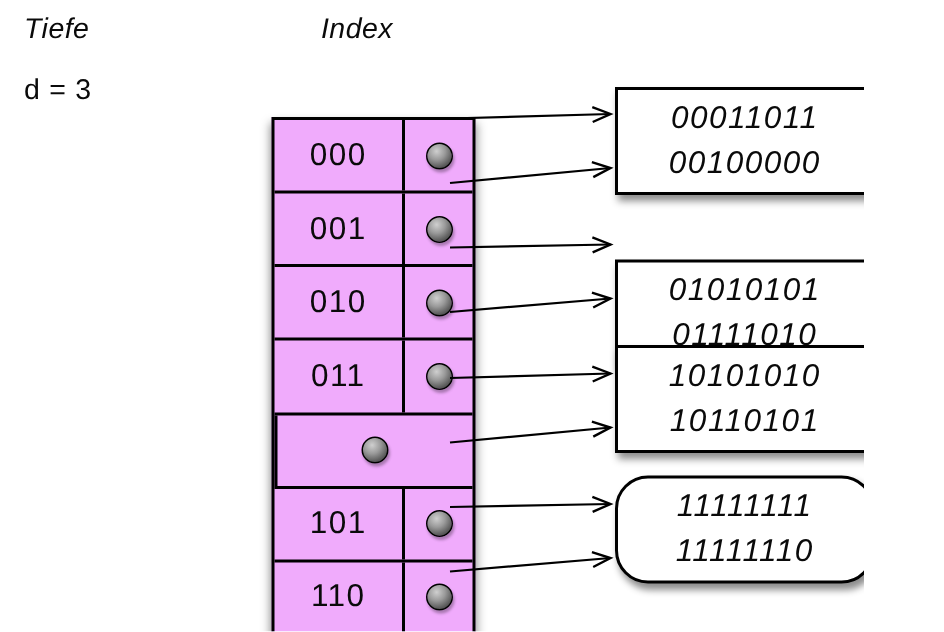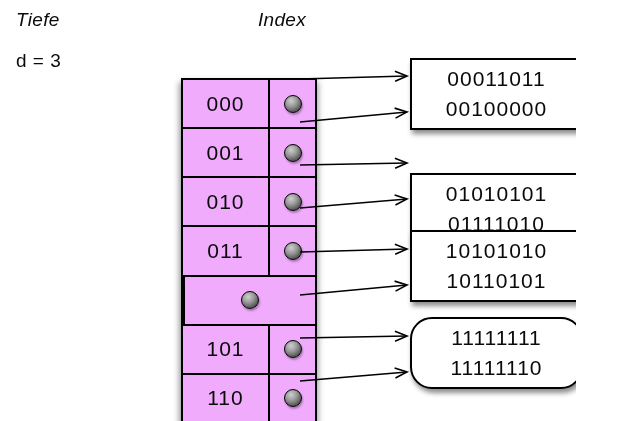--- a/index.html
+++ b/index.html
@@ -18,21 +18,21 @@
   }
   .heading {
     position: absolute;
     font-style: italic;
     font-size: 19px;
     font-weight: 500;
     letter-spacing: 0.3px;
     white-space: nowrap;
   }
   .heading.tiefe { left: 16px; top: 9px; }
-  .heading.index { left: 170px; top: 9px; width: 136px; text-align: right; }
+  .heading.index { left: 170px; top: 9px; width: 136px; text-align: center; }
   .heading.seiten { left: 410px; top: 9px; width: 173px; text-align: center; }
   .depth-value {
     position: absolute;
     left: 16px;
     top: 50px;
     font-size: 19px;
     font-weight: 500;
     letter-spacing: 0.5px;
   }
   
@@ -96,20 +96,21 @@
     width: 169px;
     height: 68px;
     border: 2px solid #000;
     background: #fff;
     box-shadow: 2px 4px 5px rgba(0,0,0,0.45);
     display: flex;
     flex-direction: column;
     align-items: center;
     justify-content: center;
     z-index: 2;
+    font-style: italic;
   }
   .page-line {
     font-size: 21px;
     font-weight: 500;
     letter-spacing: 1px;
     line-height: 30px;
     white-space: nowrap;
   }
   .page.p1 { top: 58px; }
   .page.p2 { top: 145px; margin-top: 28px; }

